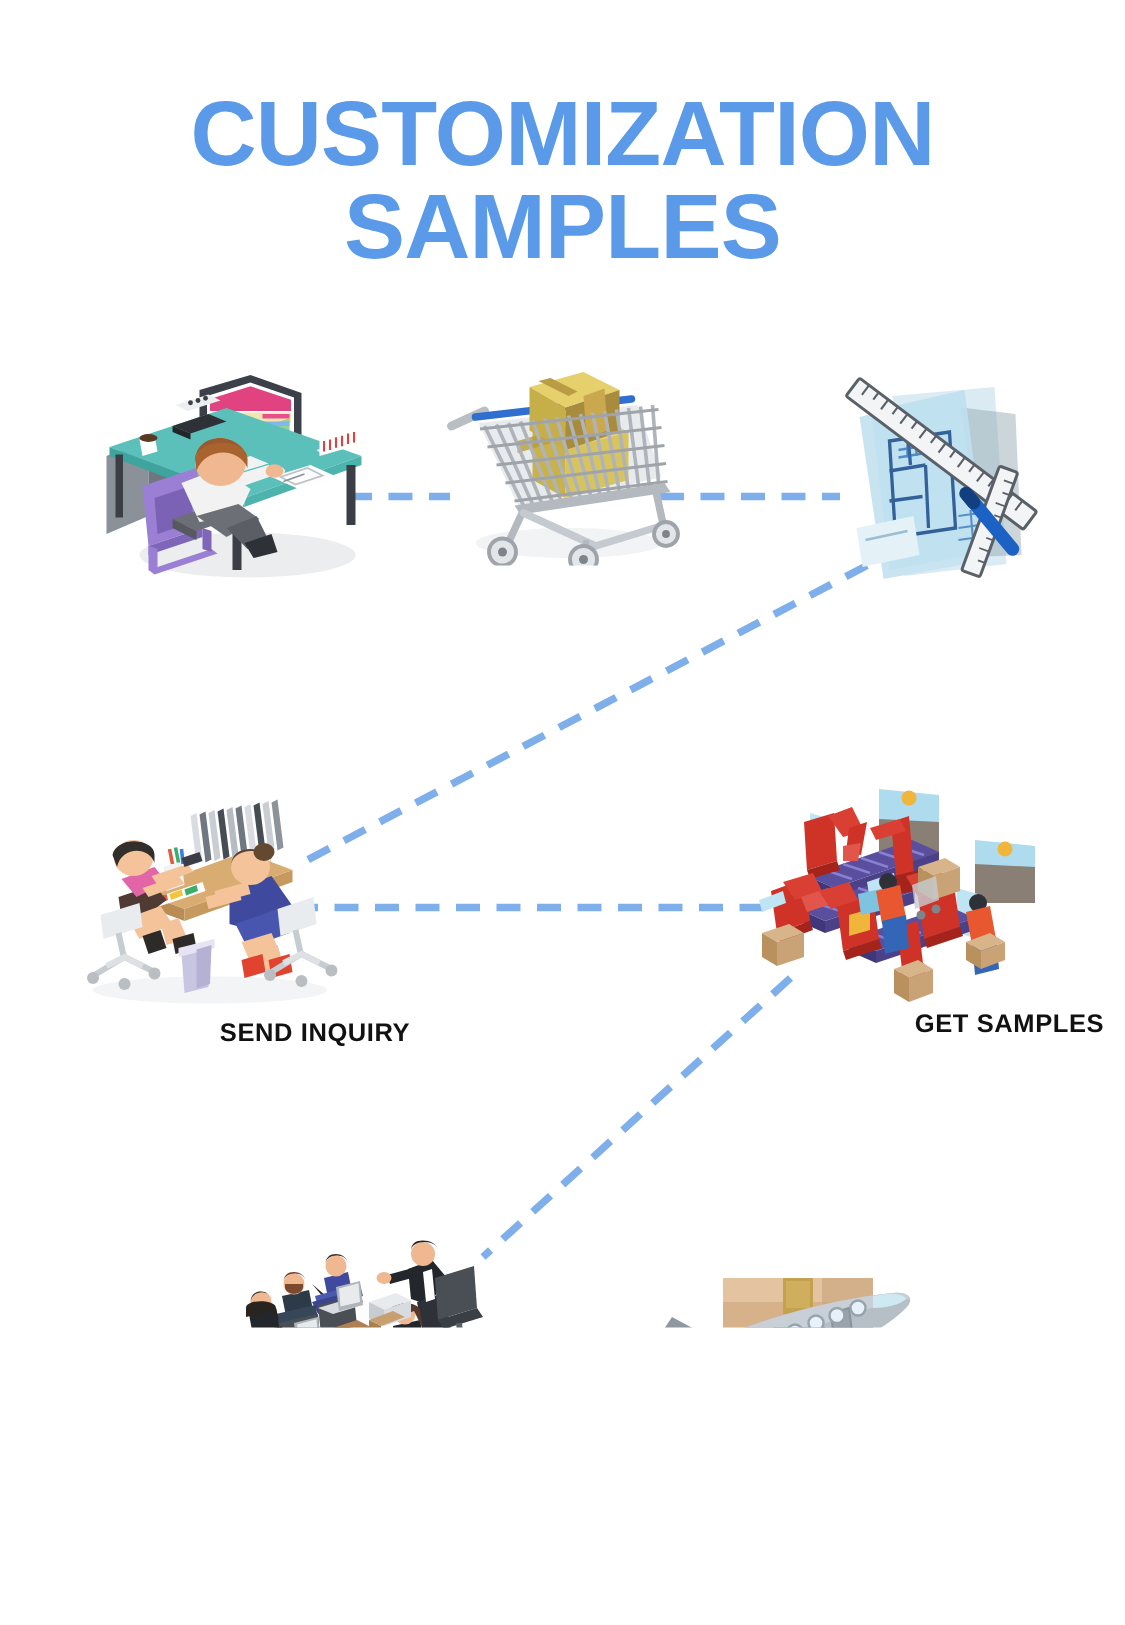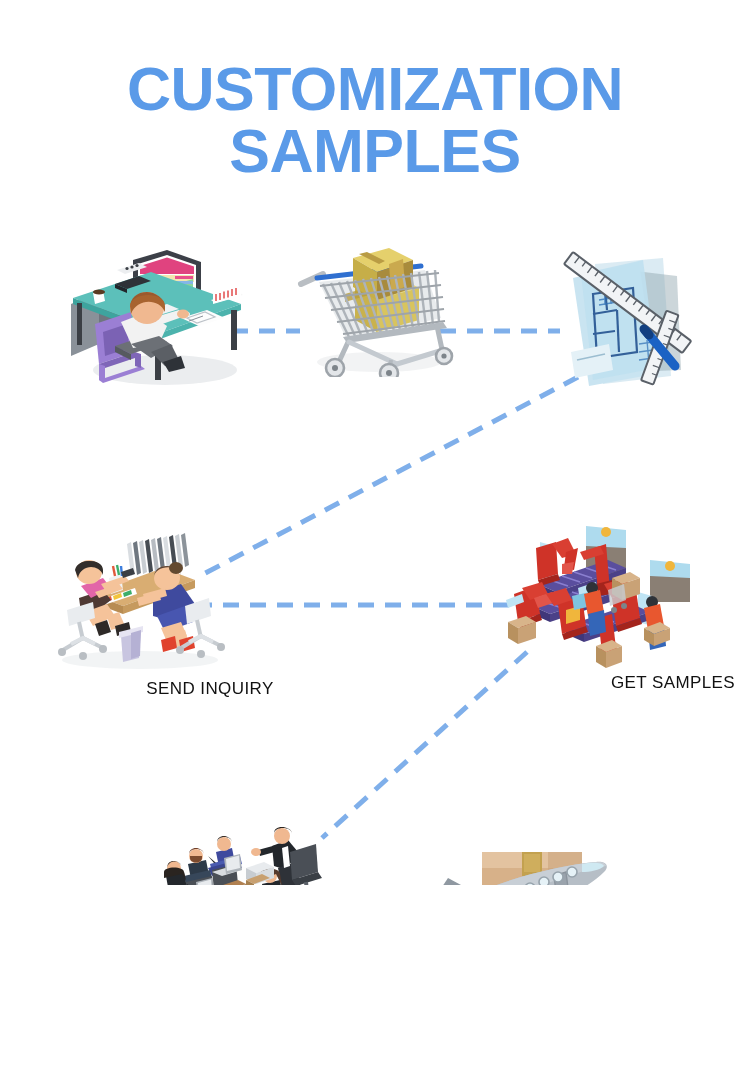--- a/index.html
+++ b/index.html
@@ -25,21 +25,21 @@
 
   
   #connectors{position:absolute;left:0;top:0;width:750px;height:1083px;pointer-events:none;}
 
   
   .step{position:absolute;}
   .step .art{position:absolute;left:0;top:0;}
   .caption{
     position:absolute;
     text-align:center;
-    font-weight:normal;
+    font-weight:bold;
     color:#111111;
     font-size:17px;
     line-height:22px;
     letter-spacing:0.4px;
     white-space:pre-line;
     font-family:"Liberation Sans","DejaVu Sans",sans-serif;
   }
 
   
   #step-1{left:55px;top:248px;width:200px;height:145px;}

